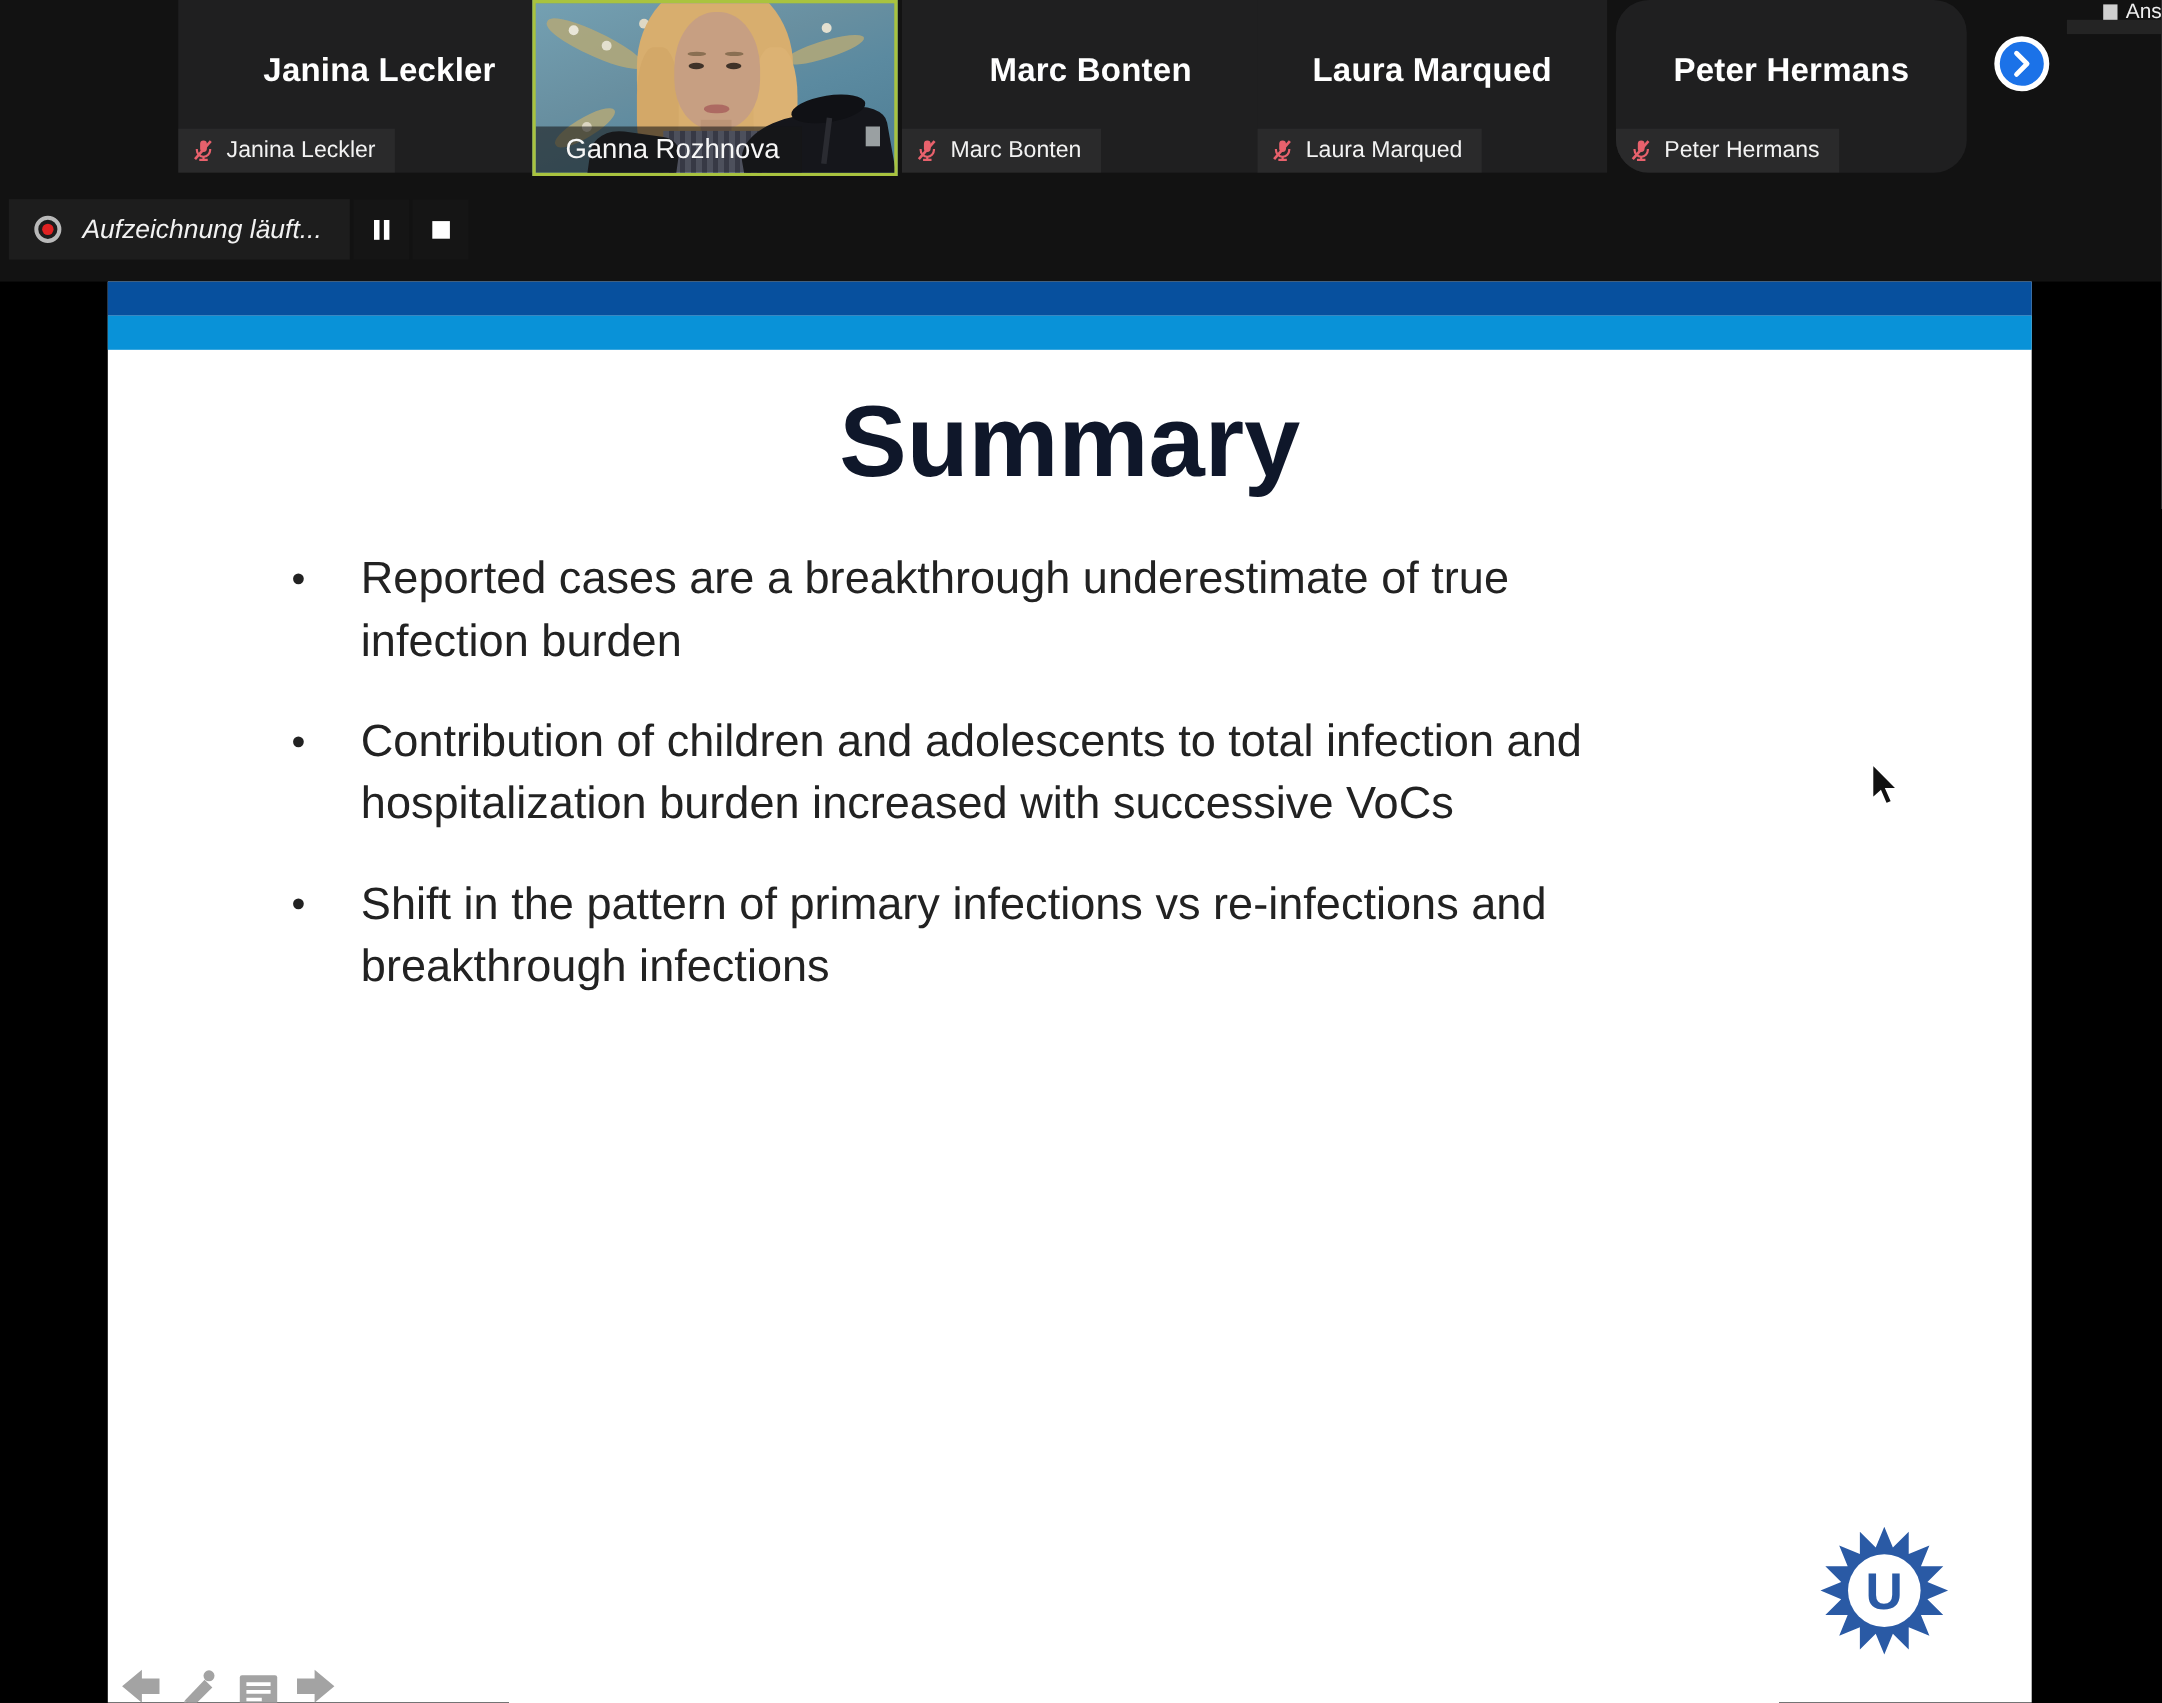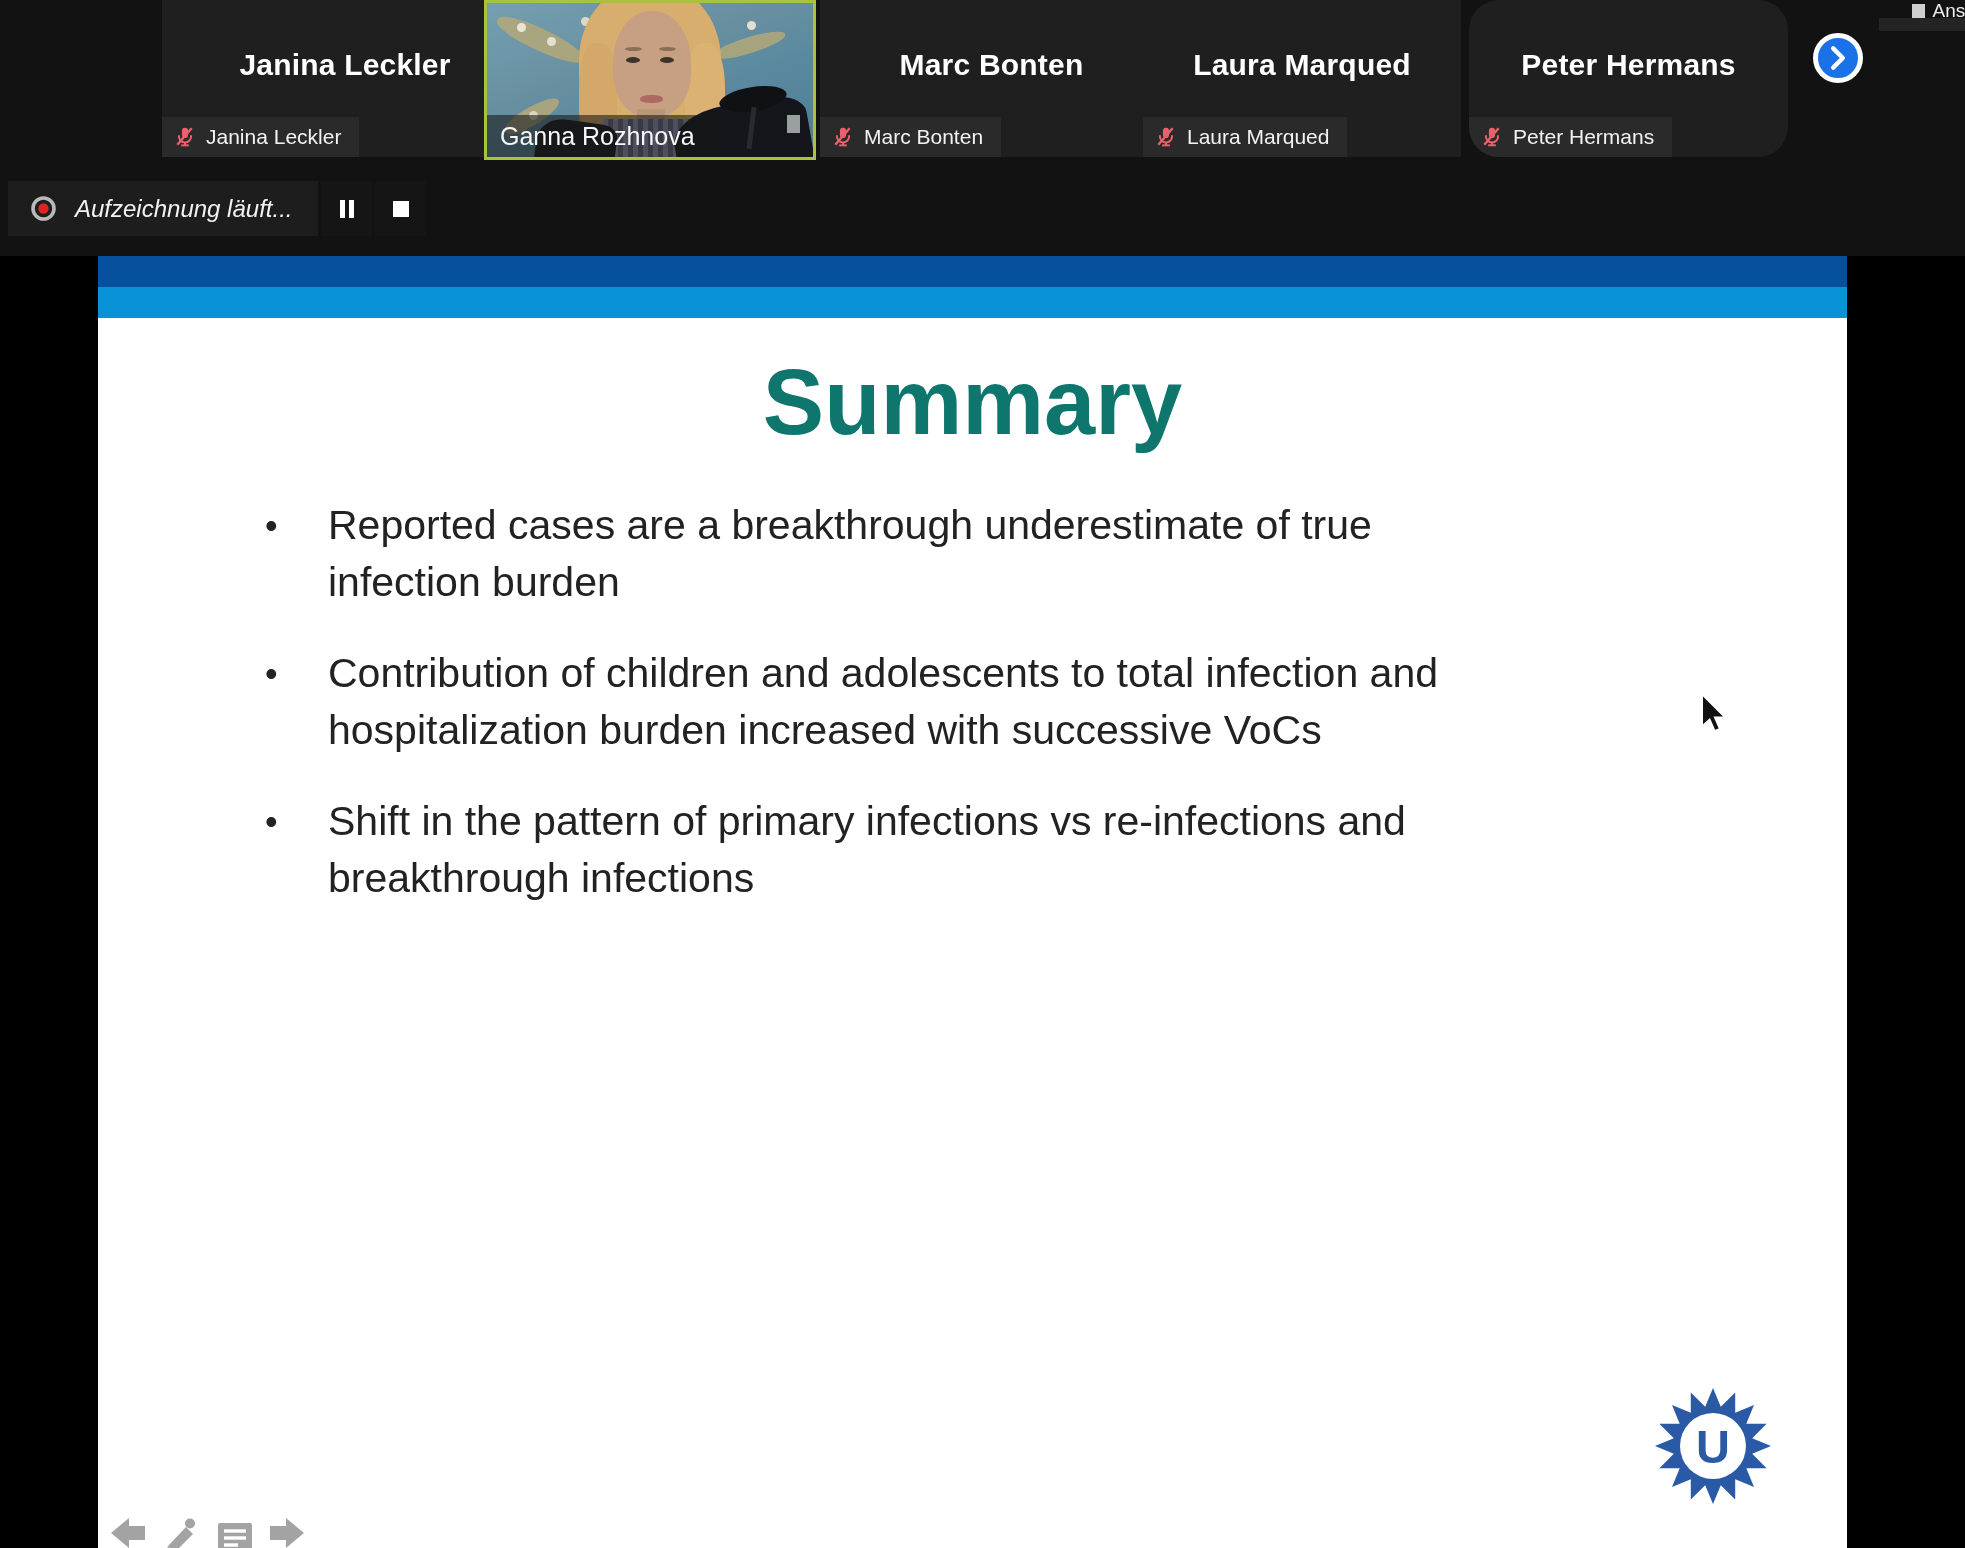--- a/index.html
+++ b/index.html
@@ -35,41 +35,41 @@
          background:repeating-linear-gradient(90deg,#9aa0bd 0 5px,#646a85 5px 10px);}
   .jacket-l{position:absolute;left:48px;top:118px;width:80px;height:64px;background:#1a1b20;
             border-radius:35% 20% 0 0;transform:rotate(8deg);}
   .jacket-r{position:absolute;left:188px;top:100px;width:136px;height:80px;background:#15161b;
             border-radius:40% 25% 0 0;transform:rotate(-10deg);}
   .lamp{position:absolute;left:232px;top:84px;width:68px;height:24px;background:#101115;
         border-radius:50%;transform:rotate(-9deg);}
   .lamp-stem{position:absolute;left:262px;top:104px;width:5px;height:42px;background:#2a2b31;transform:rotate(7deg);}
   .wall-sq{position:absolute;left:300px;top:112px;width:13px;height:18px;background:#9aa0a2;}
   .video-label{position:absolute;left:0;bottom:0;height:42px;display:flex;align-items:center;
-               padding:0 20px 0 13px;background:rgba(22,22,22,.58);color:#f7f7f7;font-size:25px;}
+               padding:0 20px 0 27px;background:rgba(22,22,22,.58);color:#f7f7f7;font-size:25px;}
   
   .next-btn{position:absolute;left:1813px;top:33px;width:50px;height:50px;border-radius:50%;
             background:#1b72e8;border:5px solid #fff;padding:0;cursor:pointer;
             display:flex;align-items:center;justify-content:center;}
   
   .view-underbar{position:absolute;right:0;top:18px;width:86px;height:13px;background:#242424;}
   .view-frag{position:absolute;right:-14px;top:0px;display:flex;align-items:center;gap:8px;
              color:#eee;font-size:19px;}
   .view-sq{width:13px;height:14px;background:#cfcfcf;display:inline-block;}
   
   .rec-bar{position:absolute;left:8px;top:181px;height:55px;display:flex;gap:3px;font-style:italic;}
   .rec-main{display:flex;align-items:center;gap:18px;background:#1d1d1d;padding:0 26px 0 22px;}
   .rec-text{color:#f2f2f2;font-size:24px;}
   .rec-btn{width:51px;background:#151515;border:0;display:flex;align-items:center;
            justify-content:center;cursor:pointer;}
   
   .slide{position:absolute;left:98px;top:256px;width:1749px;height:1292px;background:#fff;}
   .bar-dark{height:31px;background:#07509e;}
   .bar-light{height:31px;background:#0992d8;}
-  .slide-title{margin:32px 0 0;text-align:center;color:#0f766e;font-size:92px;font-weight:bold;}
+  .slide-title{margin:32px 0 0;text-align:center;color:#0f172a;font-size:92px;font-weight:bold;}
   .bullets{list-style:none;margin:42px 0 0;padding:0;}
   .bullets li{position:relative;padding-left:230px;margin-bottom:34px;
               font-size:41px;line-height:57px;color:#222;}
   .bullet-dot{position:absolute;left:167px;top:0;font-size:36px;color:#222;}
   .bline{display:block;white-space:nowrap;}
   
   .nav-icons{position:absolute;left:107px;top:1514px;display:flex;gap:13px;}
   
   .logo{position:absolute;left:1653px;top:1386px;}
   

